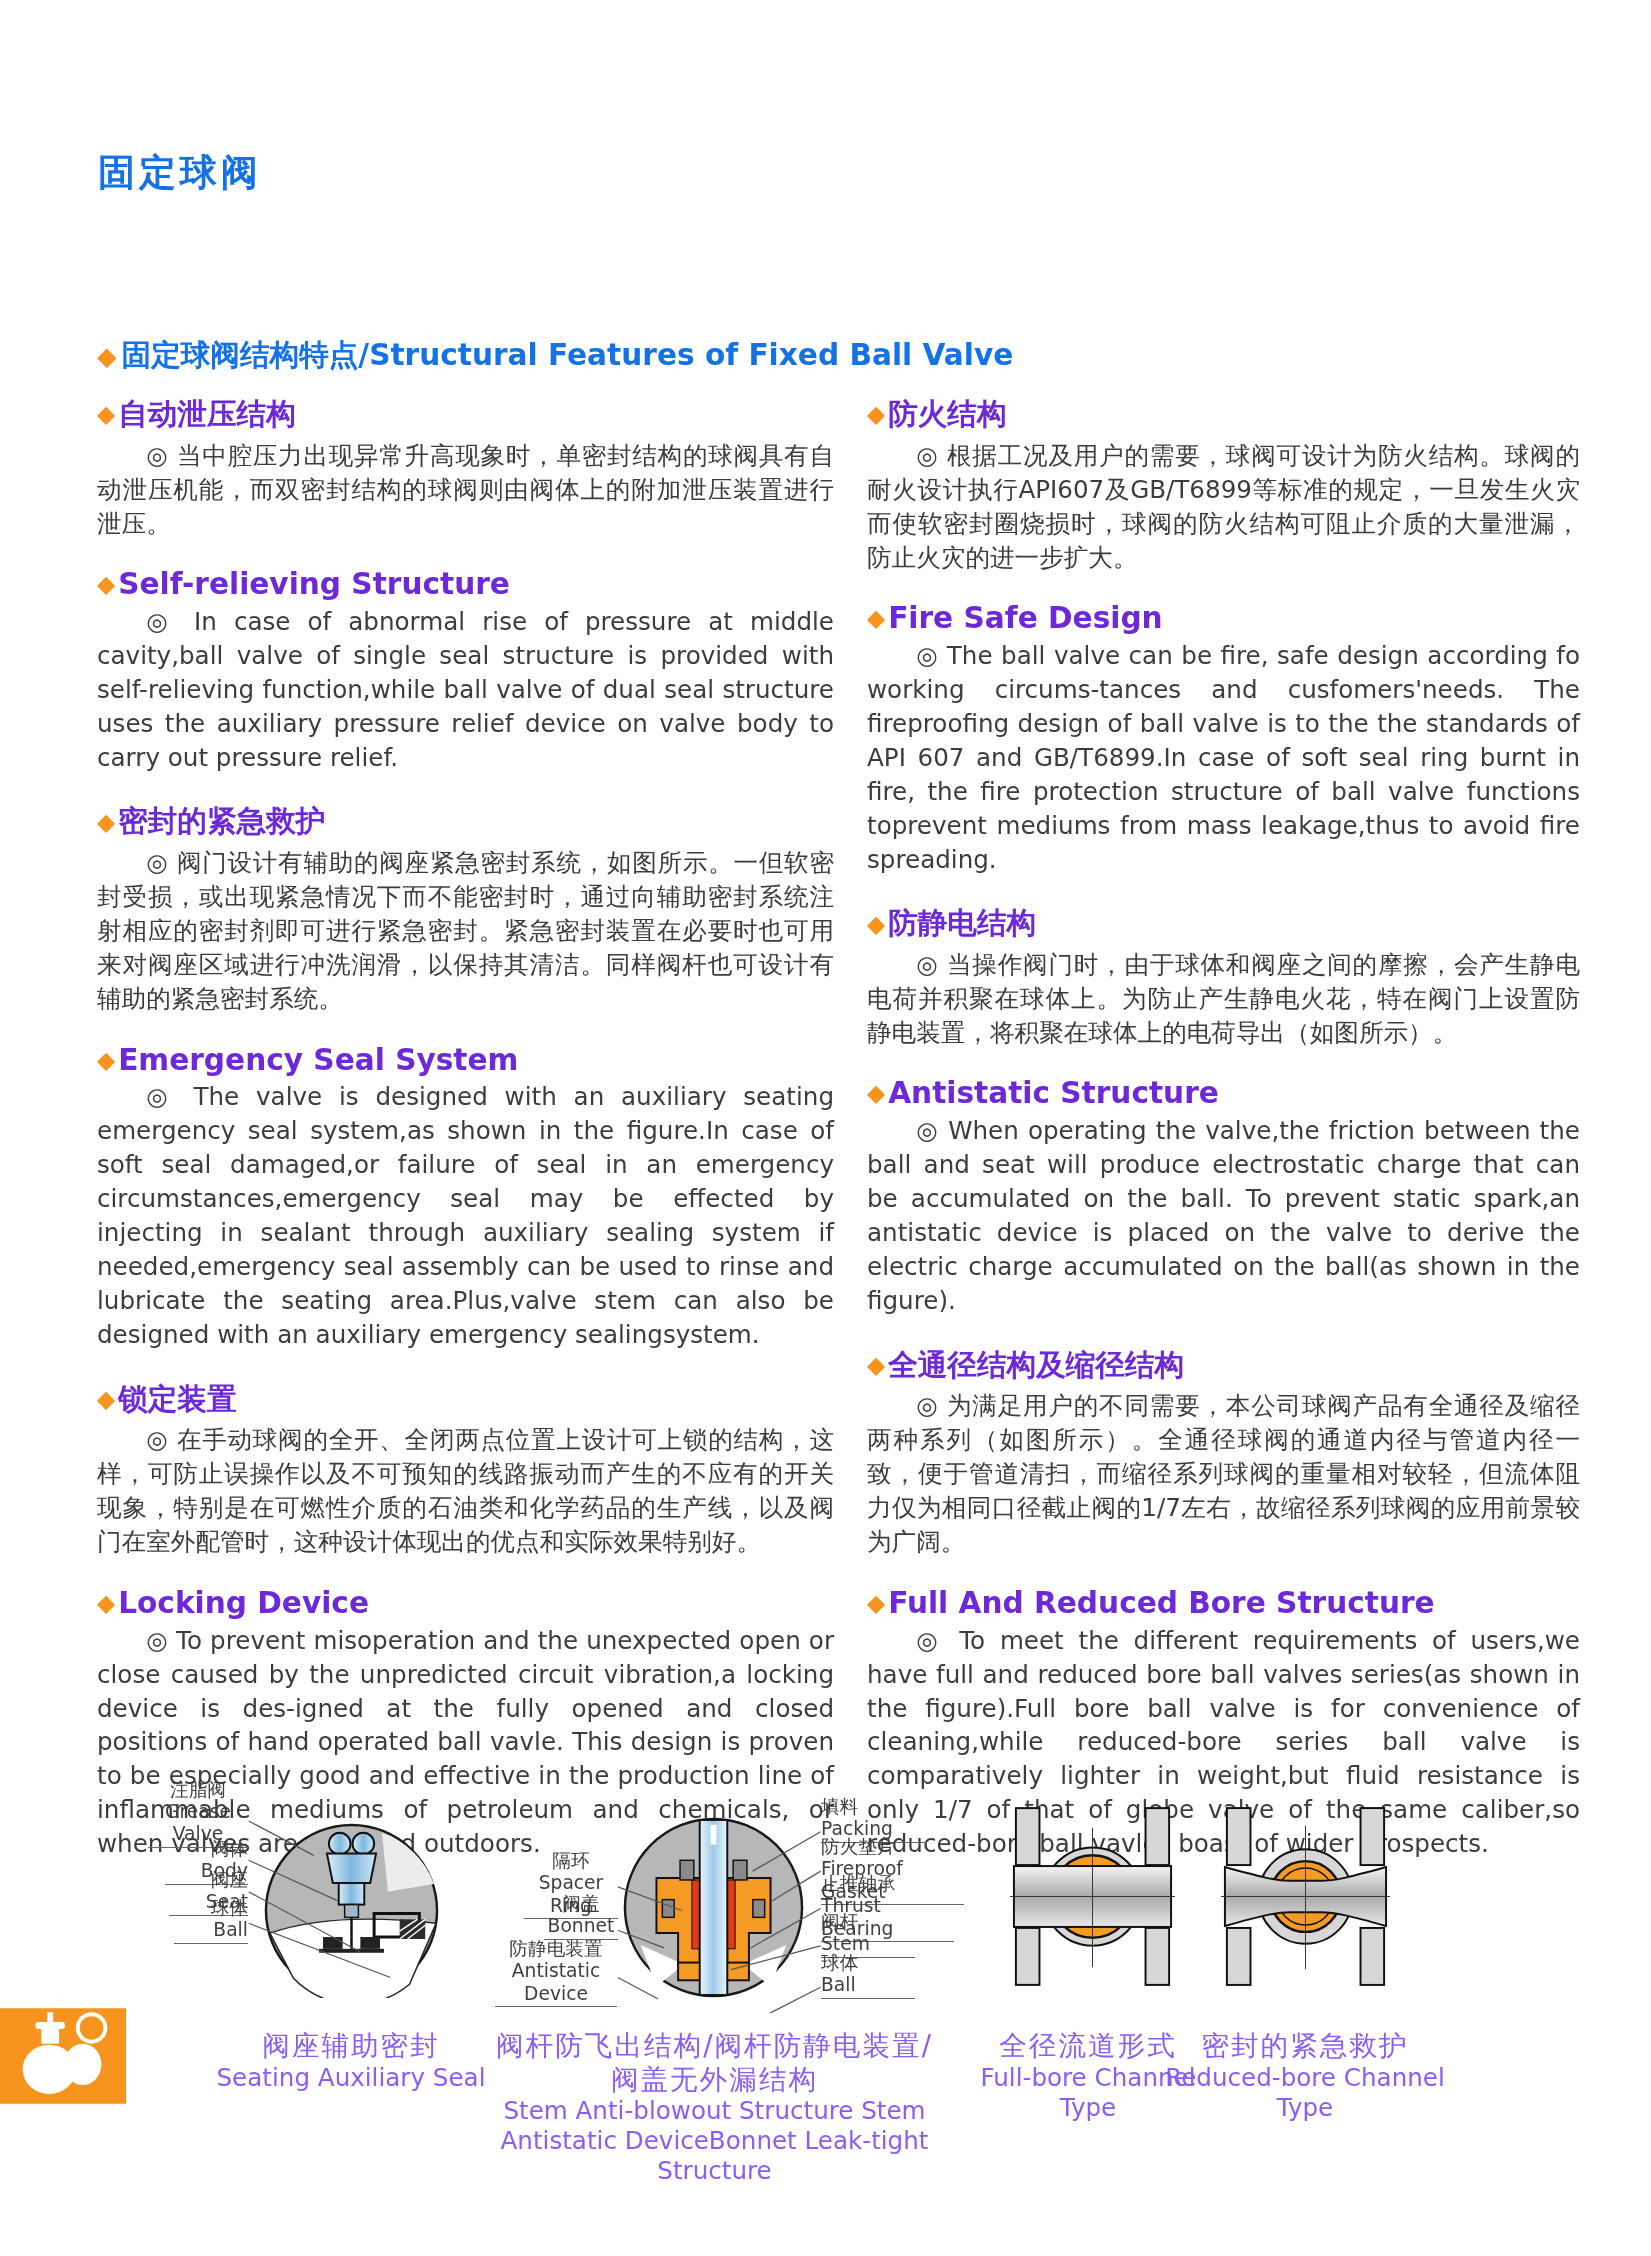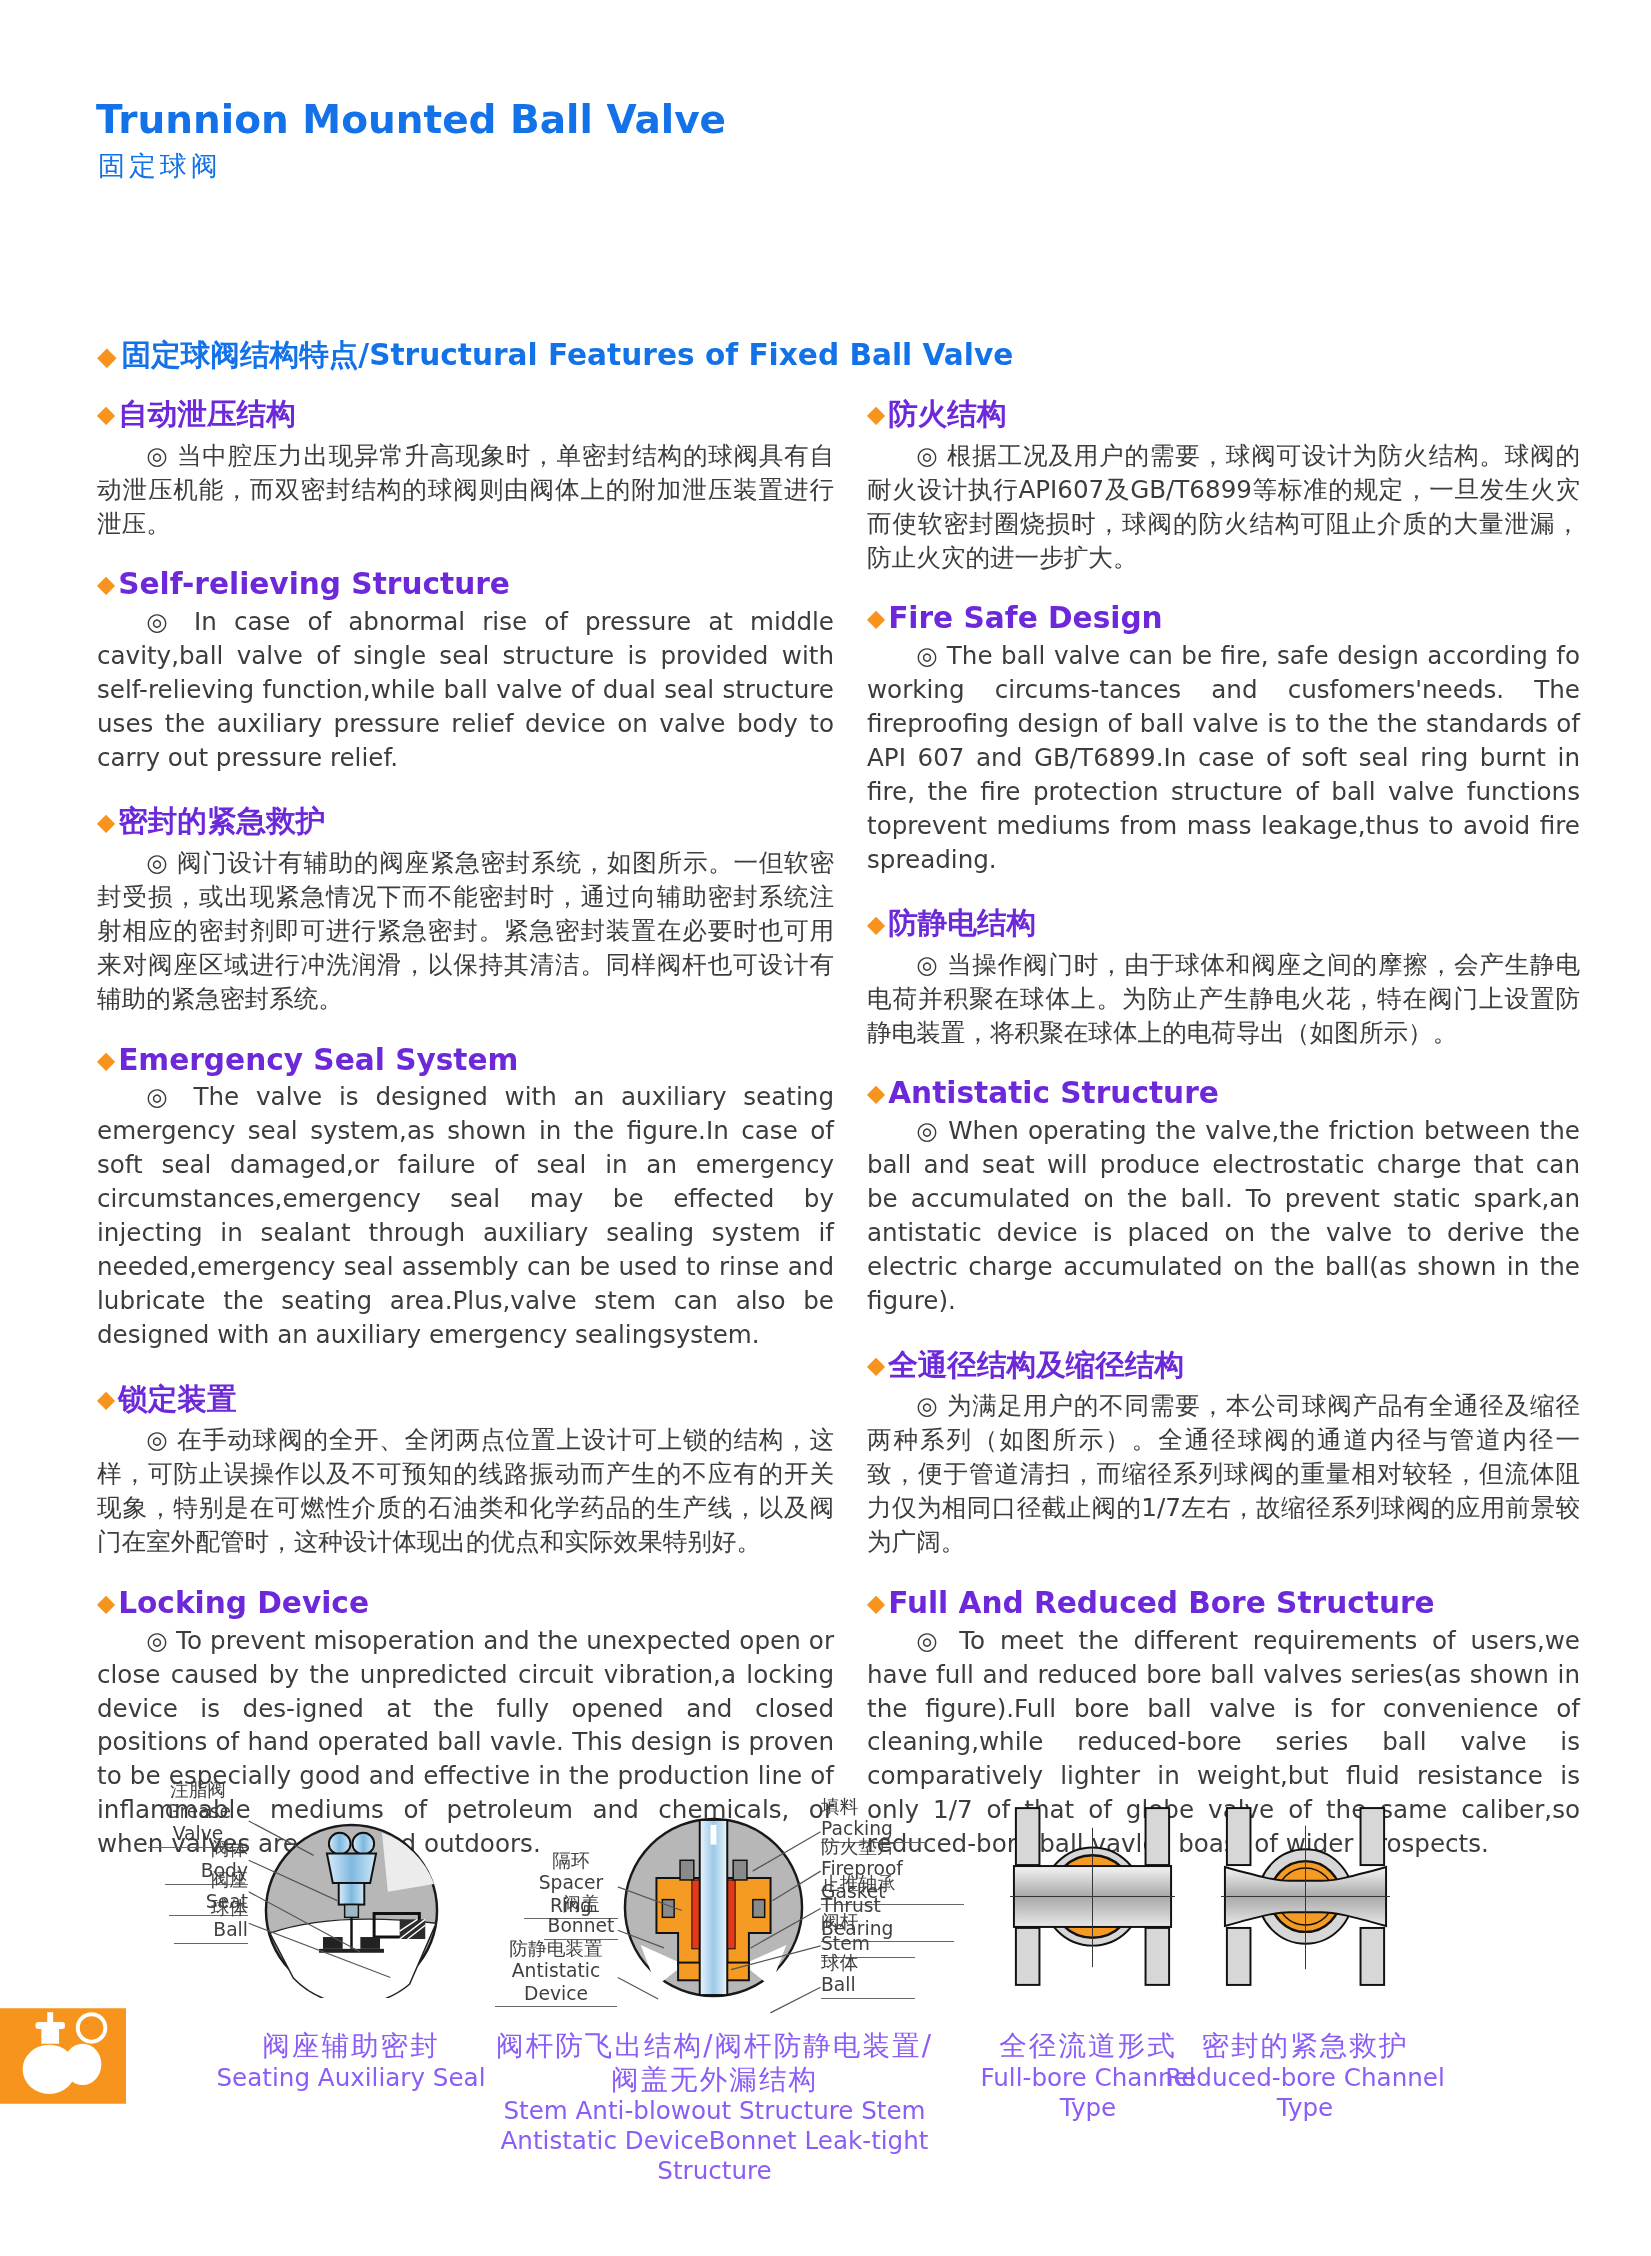--- a/index.html
+++ b/index.html
@@ -1,19 +1,19 @@
 <!DOCTYPE html>
 <html><head>
 <meta charset="utf-8">
 <style>
   html,body{margin:0;padding:0;background:#ffffff;}
   .page{position:relative;width:1652px;height:2257px;background:#fff;overflow:hidden;
         font-family:"DejaVu Sans","Liberation Sans",sans-serif;color:#3c3c3c;}
   .title-en{position:absolute;left:96px;top:97px;font-size:39px;font-weight:bold;color:#1372e8;}
-  .title-zh{position:absolute;left:98px;top:148px;font-size:27px;font-weight:normal;color:#1372e8;letter-spacing:3.9px;}
+  .title-zh{position:absolute;left:98px;top:148px;font-size:37px;font-weight:bold;color:#1372e8;letter-spacing:3.9px;}
   .sec-header{position:absolute;left:97px;top:335px;display:flex;align-items:center;font-weight:bold;}
   .sec-header .dm{color:#f7941d;font-size:25.6px;margin-right:4.9px;}
   .sec-header .ht{color:#1372e8;font-size:29.6px;}
   .col{position:absolute;top:390px;display:flex;flex-direction:column;}
   .col.left{left:97px;width:737px;}
   .col.right{left:867px;width:713px;}
   .sec .h{display:flex;align-items:center;margin:26.6px 0 3.9px 0;}
   .sec:first-child .h{margin-top:3.9px;}
   .sec .h .dm{color:#f7941d;font-size:23.6px;margin-right:3px;}
   .sec .h .ht{color:#6d28d9;font-weight:bold;font-size:29.6px;}
@@ -32,21 +32,20 @@
   .cap{position:absolute;text-align:center;color:#8b5cf6;line-height:1.22;}
   .cap .zh{display:block;font-size:27.6px;letter-spacing:2px;}
   .cap .en{display:block;font-size:24.6px;letter-spacing:0px;}
   .corner{position:absolute;left:0;top:2008px;width:126px;height:96px;}
 </style>
 </head>
 <body>
 
 <div class="page">
 
-  <div class="title-en">Trunnion Mounted Ball Valve</div>
   <div class="title-zh">固定球阀</div>
 
   <div class="sec-header">
     <span class="dm">◆</span>
     <span class="ht">固定球阀结构特点/Structural Features of Fixed Ball Valve</span>
   </div>
 
   <div class="col left">
     <div class="sec">
       <div class="h">

